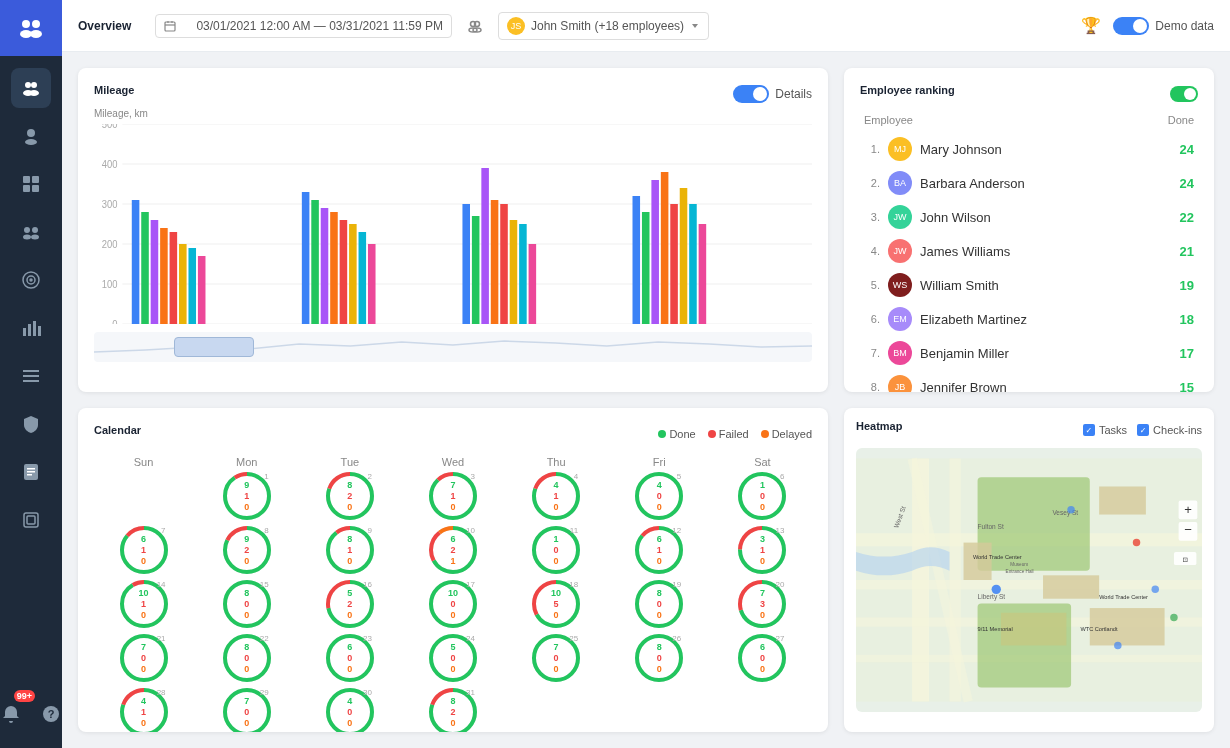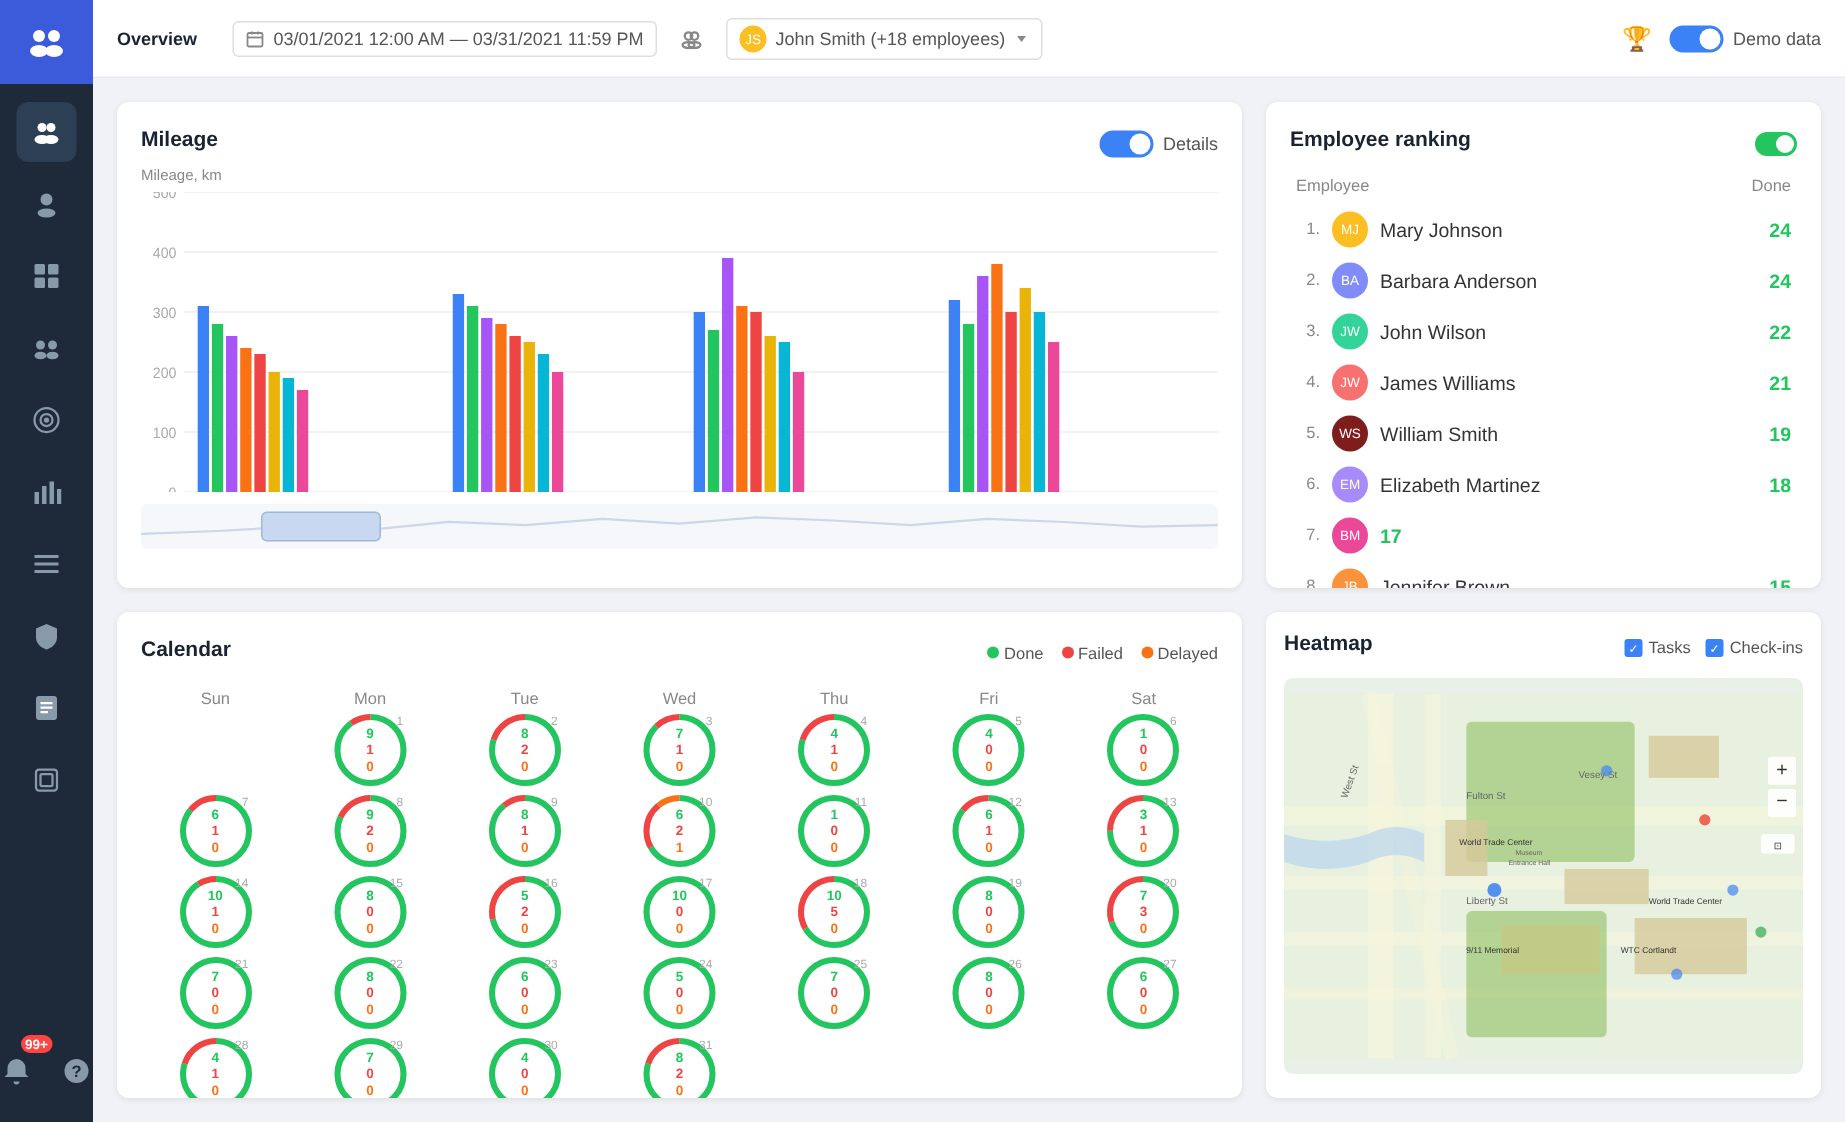--- a/index.html
+++ b/index.html
@@ -80,21 +80,21 @@
     }
     .header-title {
       font-size: 12px;
       font-weight: 600;
       color: #1a2332;
       margin-right: 8px;
     }
     .header-date {
       display: flex;
       align-items: center;
-      gap: 6px;
+      gap: 20px;
       font-size: 12px;
       color: #555;
       border: 1px solid #ddd;
       padding: 4px 8px;
       border-radius: 4px;
     }
     .header-user {
       display: flex;
       align-items: center;
       gap: 6px;
@@ -150,21 +150,21 @@
 
     .card {
       background: #fff;
       border-radius: 8px;
       padding: 16px;
       box-shadow: 0 1px 4px rgba(0,0,0,0.08);
       overflow: hidden;
     }
 
     .card-title {
-      font-size: 14px;
+      font-size: 11px;
       font-weight: 600;
       color: #1a2332;
       margin-bottom: 8px;
     }
 
     
     .mileage-card {
       grid-column: 1;
       grid-row: 1;
       position: relative;
@@ -676,20 +676,21 @@
     </div>
           <div class="ranking-row">
       <span class="ranking-num">6.</span>
       <div class="ranking-avatar" style="background:#a78bfa;color:white;font-size:9px;">EM</div>
       <span class="ranking-name">Elizabeth Martinez</span>
       <span class="ranking-score">18</span>
     </div>
           <div class="ranking-row">
       <span class="ranking-num">7.</span>
       <div class="ranking-avatar" style="background:#ec4899;color:white;font-size:9px;">BM</div>
+      <span class="ranking-name">Benjamin Miller</span>
       <span class="ranking-score">17</span>
     </div>
           <div class="ranking-row">
       <span class="ranking-num">8.</span>
       <div class="ranking-avatar" style="background:#fb923c;color:white;font-size:9px;">JB</div>
       <span class="ranking-name">Jennifer Brown</span>
       <span class="ranking-score">15</span>
     </div>
         </div>
     </div>

